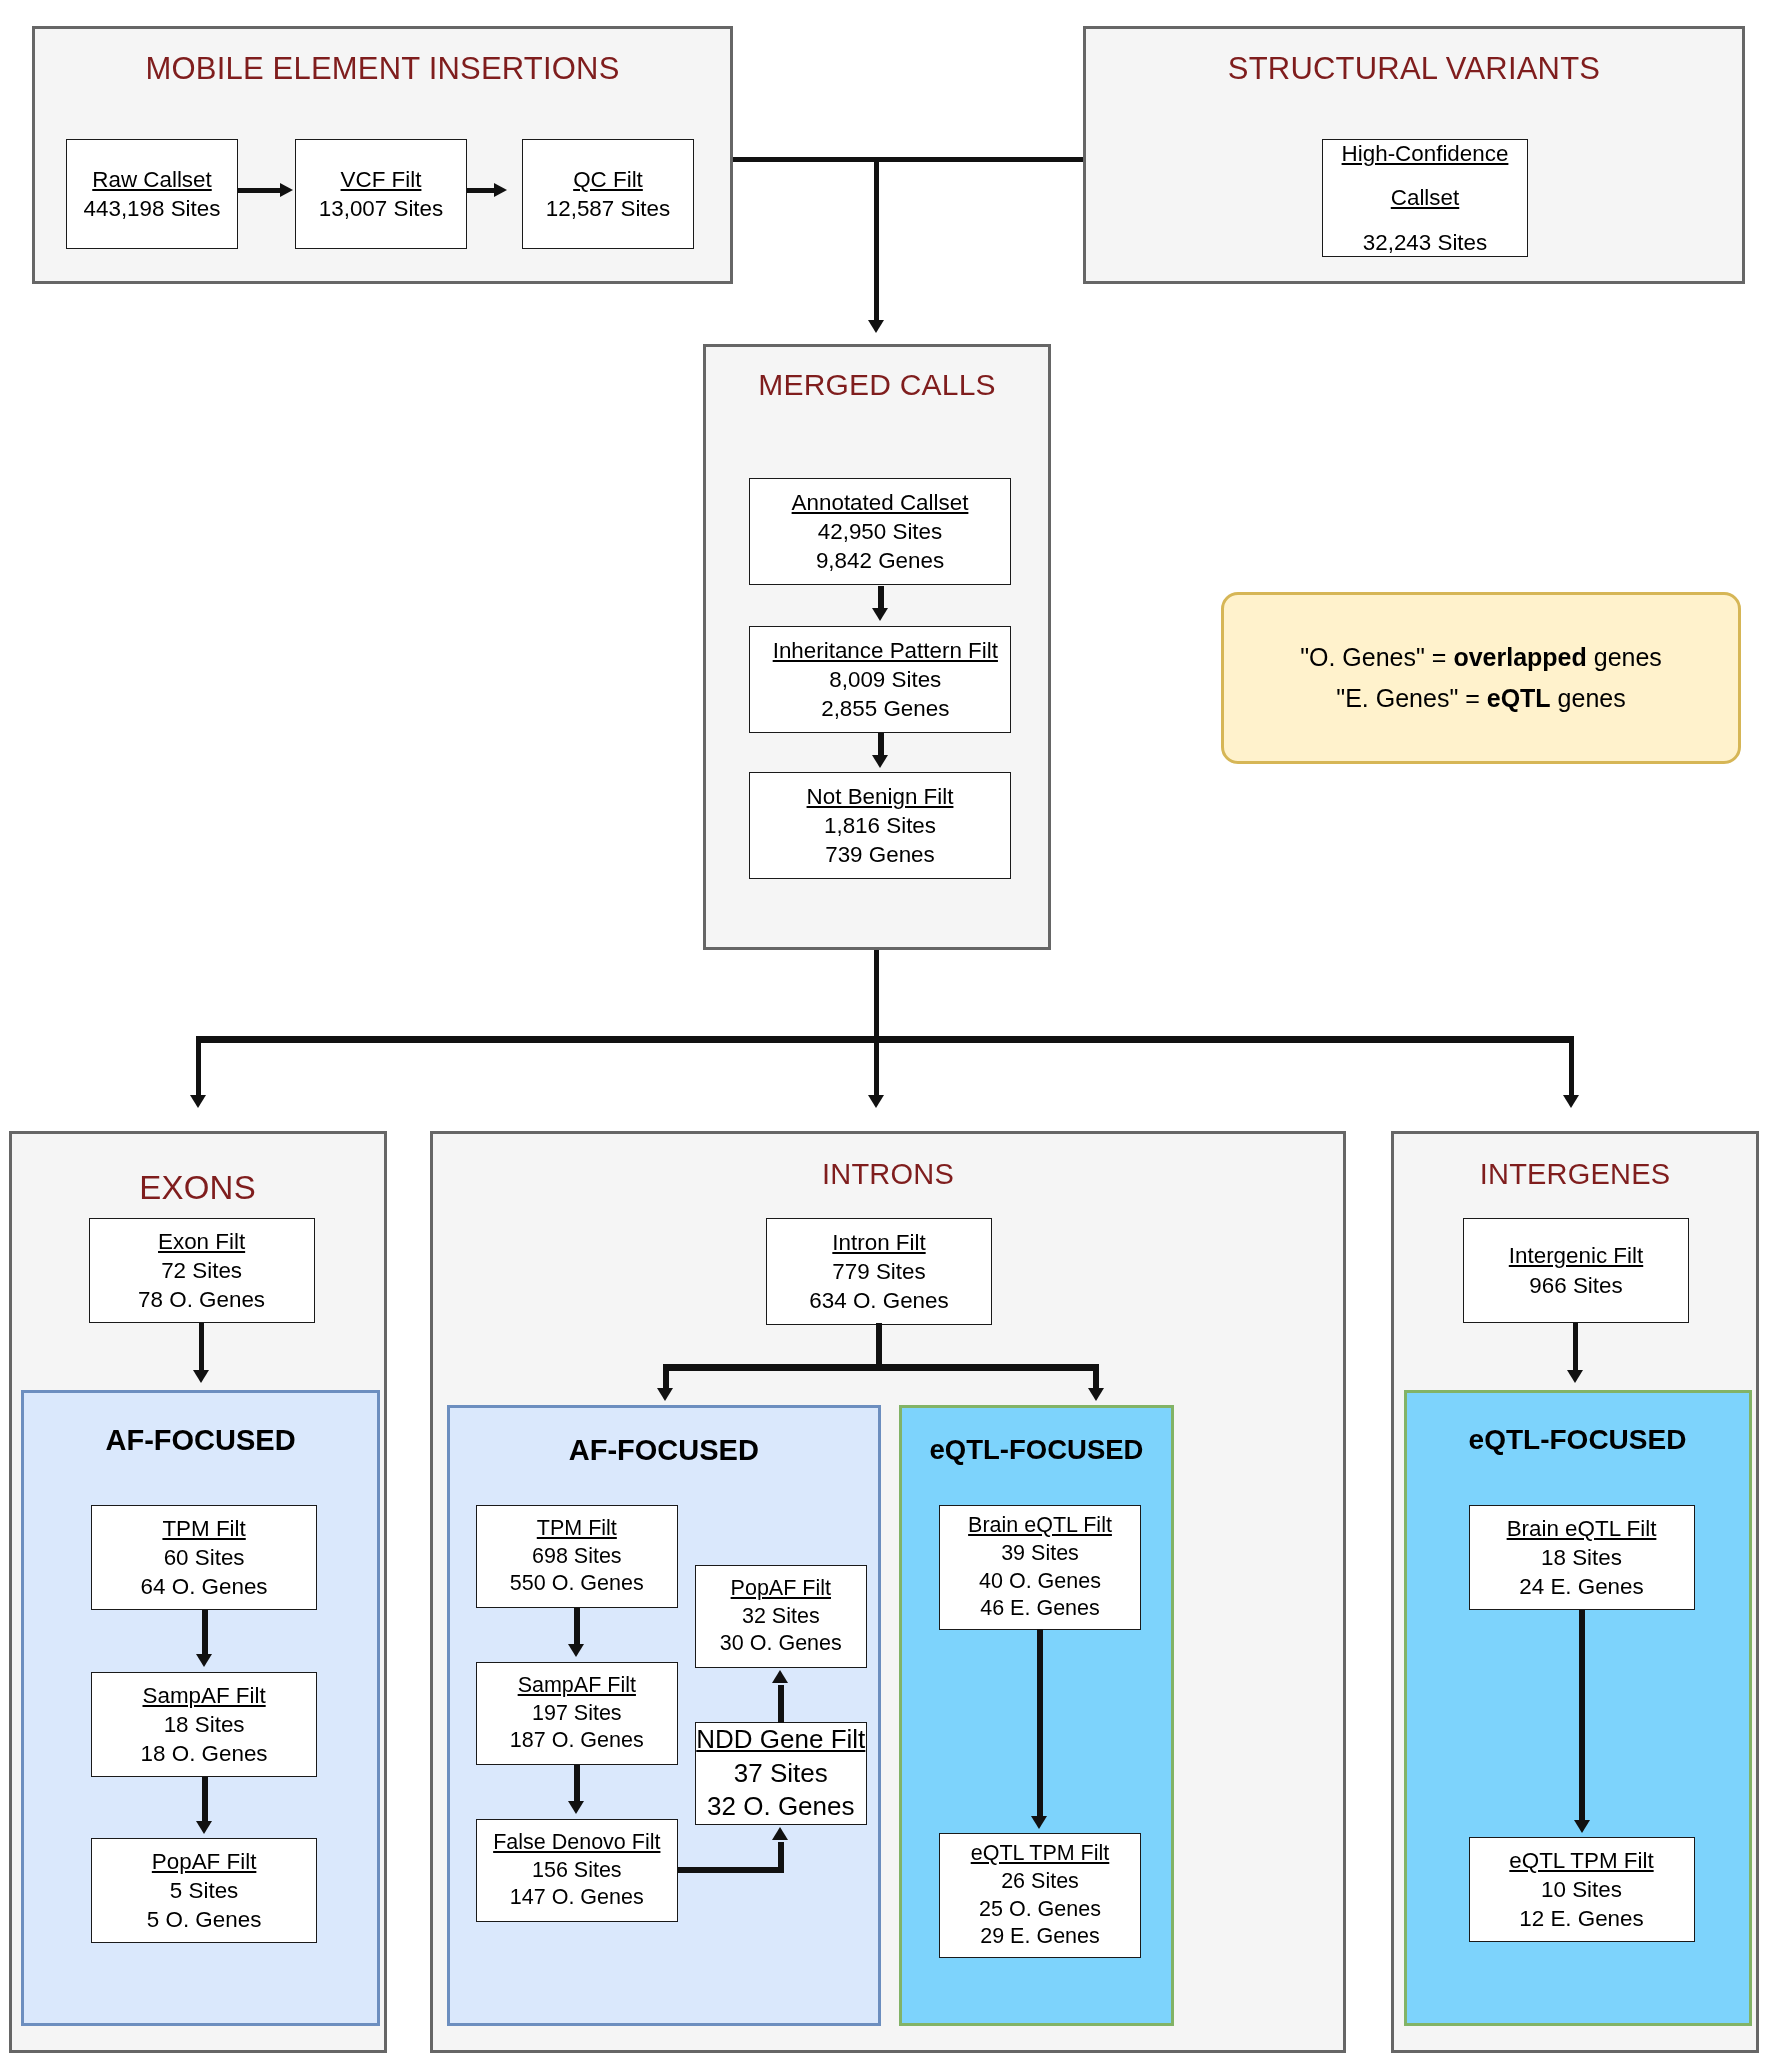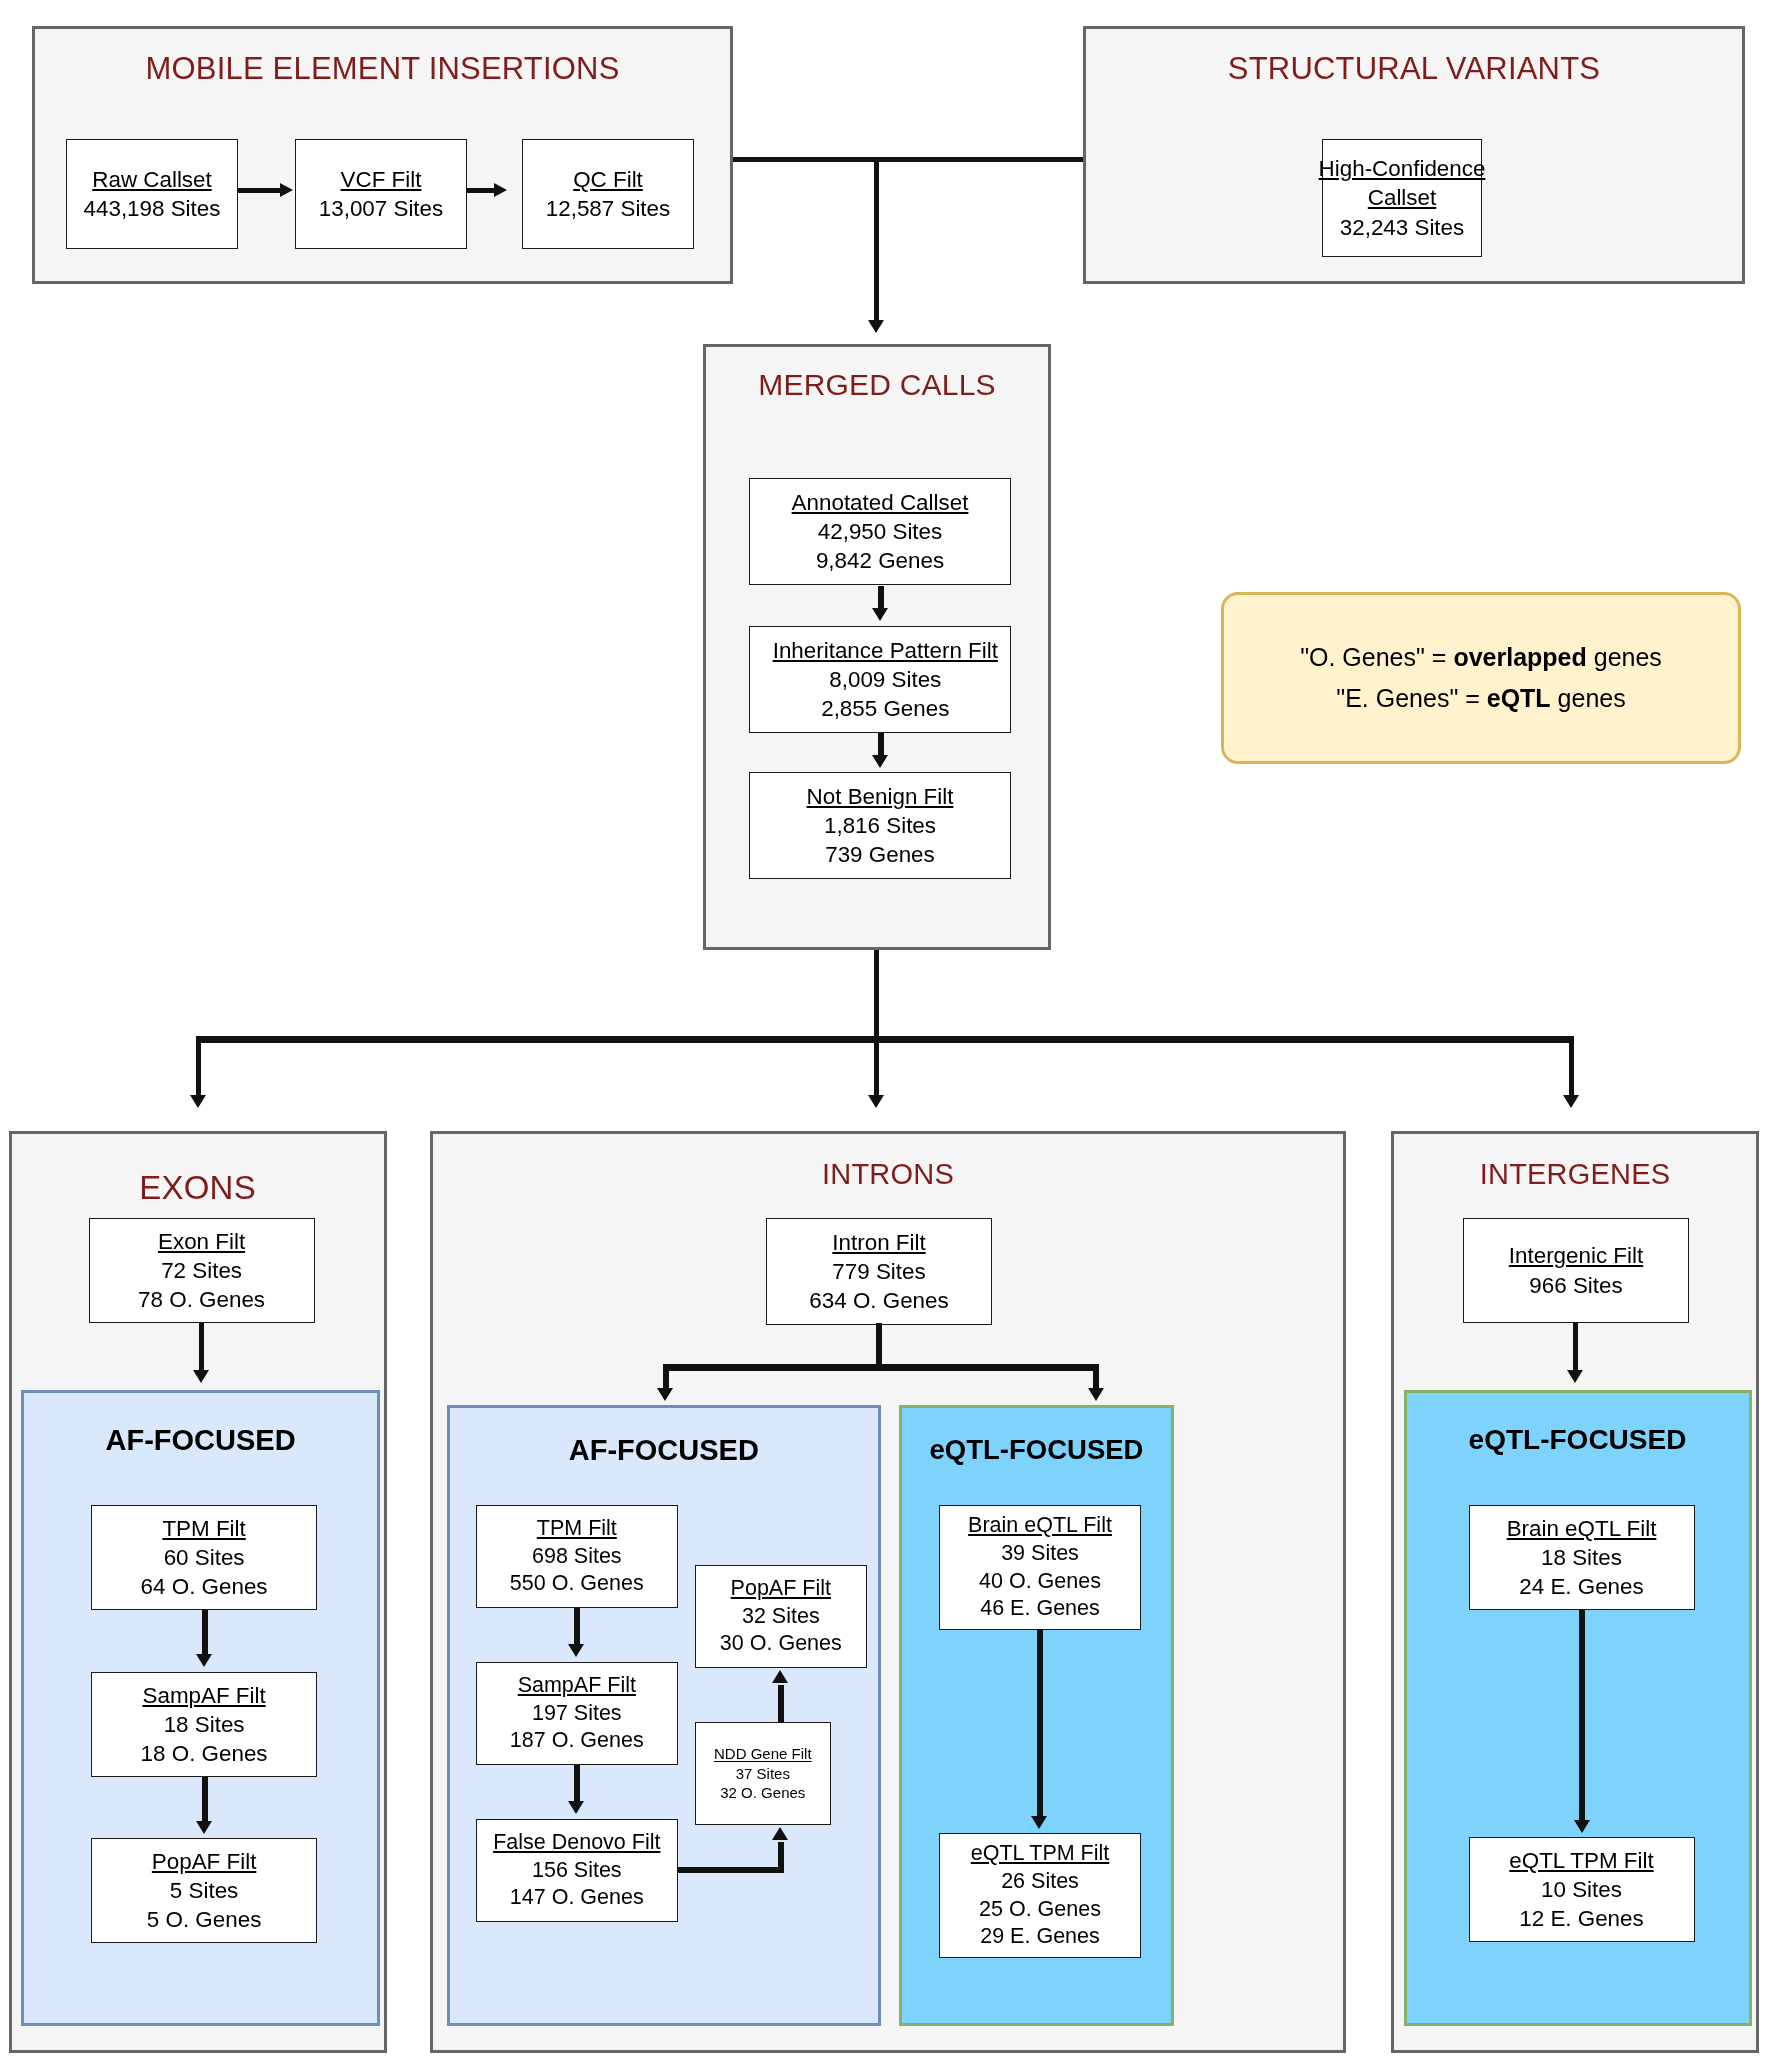--- a/index.html
+++ b/index.html
@@ -136,21 +136,21 @@
     <div class="hline" style="left:203px; top:159px; width:43px; height:5.2px;"></div>
     <div class="arrow-right" style="left:245px; top:154px;"></div>
 
     <div class="hline" style="left:432px; top:159px; width:28px; height:5.2px;"></div>
     <div class="arrow-right" style="left:459px; top:154px;"></div>
   </div>
 
   <div class="panel" style="left:1083px; top:26px; width:662px; height:258px;">
     <div class="panel-title" style="top:21.5px; font-size:31px;">STRUCTURAL VARIANTS</div>
 
-    <div class="node" style="left:236px; top:110px; width:160px; height:118px; font-size:22.4px;">
+    <div class="node" style="left:236px; top:110px; width:206px; height:118px; font-size:22.4px;gap:15px;">
       <span class="ttl">High-Confidence</span>
       <span class="ttl">Callset</span>
       <span class="ln">32,243 Sites</span>
     </div>
   </div>
 
   <div class="hline" style="left:733px; top:157px; width:350px; height:5.2px;"></div>
   <div class="vline" style="left:874px; top:157px; width:5.2px; height:166px;"></div>
   <div class="arrow-down" style="left:868px; top:320px;"></div>
 
@@ -273,21 +273,21 @@
       </div>
       <div class="vline" style="left:124px; top:357px; width:6px; height:40px;"></div>
       <div class="arrow-down" style="left:118px; top:393px;"></div>
 
       <div class="node" style="left:26px; top:411px; width:202px; height:103px; font-size:21.5px;">
         <span class="ttl">False Denovo Filt</span>
         <span class="ln">156 Sites</span>
         <span class="ln">147 O. Genes</span>
       </div>
 
-      <div class="node" style="left:245px; top:314px; width:136px; height:103px; font-size:15px;">
+      <div class="node" style="left:245px; top:314px; width:172px; height:103px; font-size:26px;">
         <span class="ttl">NDD Gene Filt</span>
         <span class="ln">37 Sites</span>
         <span class="ln">32 O. Genes</span>
       </div>
 
       <div class="node" style="left:245px; top:157px; width:172px; height:103px; font-size:21.5px;">
         <span class="ttl">PopAF Filt</span>
         <span class="ln">32 Sites</span>
         <span class="ln">30 O. Genes</span>
       </div>

